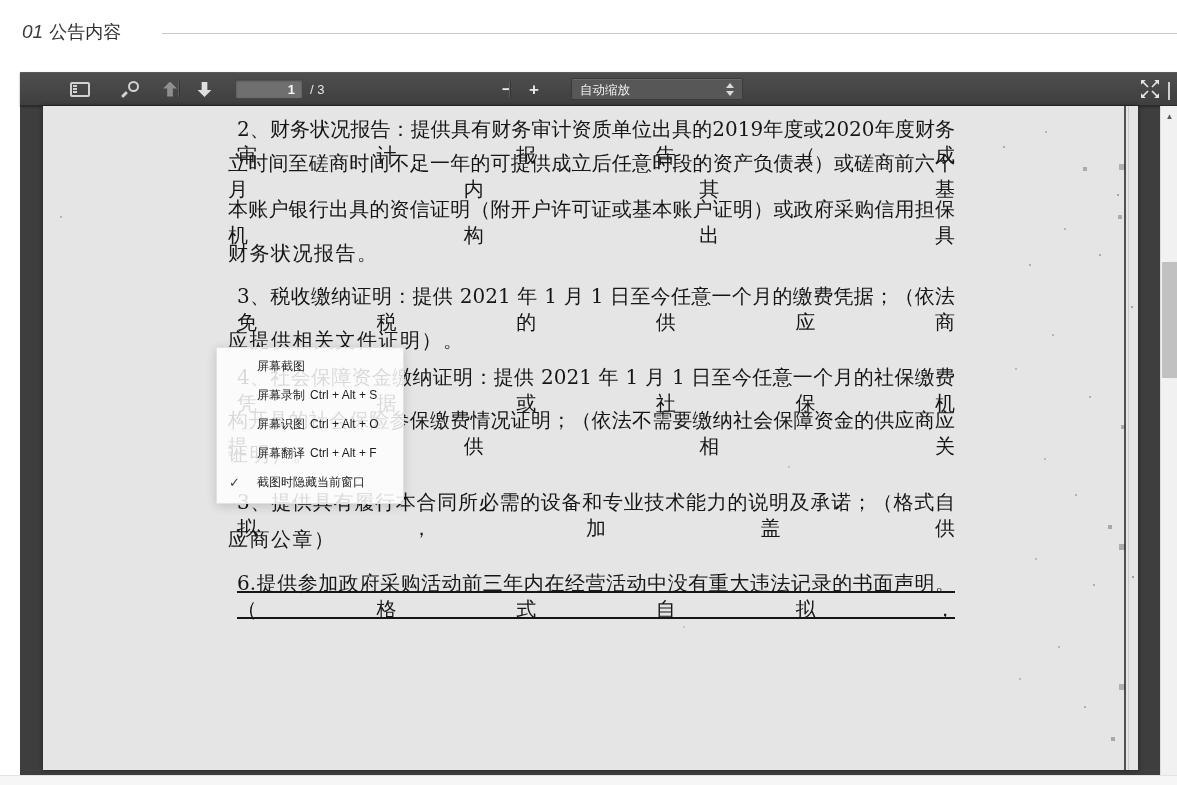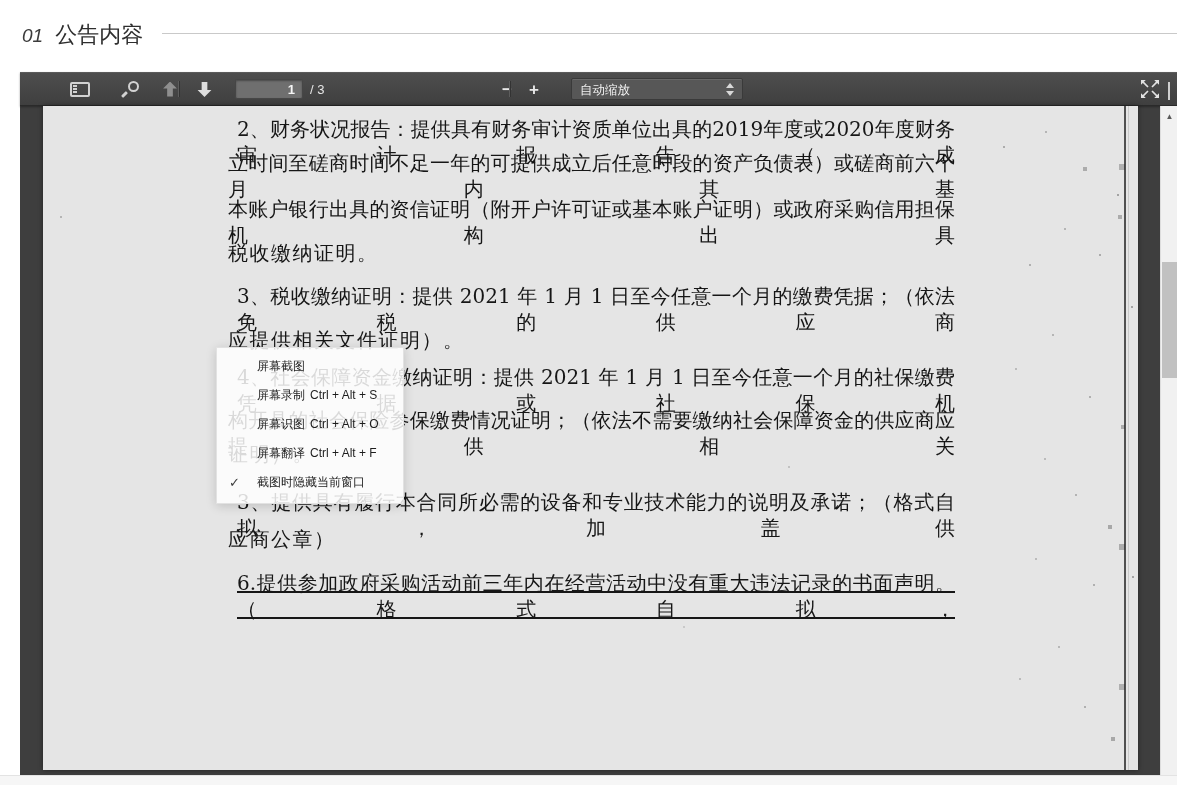--- a/index.html
+++ b/index.html
@@ -2,21 +2,21 @@
 <html><head>
 <meta charset="utf-8">
 <style>
   * { margin:0; padding:0; box-sizing:border-box; }
   html,body { background:#ffffff; font-family:"Liberation Sans", sans-serif; }
   .stage { position:relative; width:1177px; height:785px; overflow:hidden; background:#ffffff; }
 
   
   .top-header { position:absolute; left:22px; top:20px; height:30px; }
   .hdr-num { font-style:italic; font-size:19px; color:#3c3c3c; font-family:"Liberation Sans",sans-serif; }
-  .hdr-title { font-size:22px; color:#2e2e2e; margin-left:12px; }
+  .hdr-title { font-size:18px; color:#2e2e2e; margin-left:6px; }
   .hdr-rule { position:absolute; left:162px; right:0; top:33px; height:1px; background:#c9c9c9; }
 
   
   .viewer { position:absolute; left:20px; top:72px; width:1157px; height:703px; background:#3e3e3e; }
   .bottom-strip { position:absolute; left:0; top:775px; width:1177px; height:10px; background:#f6f6f6; border-top:1px solid #e3e3e3; }
 
   
   .toolbar { position:absolute; left:0; top:0; width:100%; height:34px;
              background:linear-gradient(#4e4e4e,#3f3f3f);
              border-bottom:1px solid #2a2a2a;
@@ -169,21 +169,21 @@
             <div class="fs-arrow br"></div>
         </div>
       </div>
       <div class="tb-mini-line"></div>
     </div>
 
     <div class="pdf-page">
       <div class="doc-line just indent l0">2、财务状况报告：提供具有财务审计资质单位出具的2019年度或2020年度财务审计报告（成</div>
       <div class="doc-line just l1">立时间至磋商时间不足一年的可提供成立后任意时段的资产负债表）或磋商前六个月内其基</div>
       <div class="doc-line just l2">本账户银行出具的资信证明（附开户许可证或基本账户证明）或政府采购信用担保机构出具</div>
-      <div class="doc-line short l3">税收缴纳证明。</div>
+      <div class="doc-line short l3">财务状况报告。</div>
       <div class="doc-line just indent l4">3、税收缴纳证明：提供 2021 年 1 月 1 日至今任意一个月的缴费凭据；（依法免税的供应商</div>
       <div class="doc-line short l5">应提供相关文件证明）。</div>
       <div class="doc-line just indent l6">4、社会保障资金缴纳证明：提供 2021 年 1 月 1 日至今任意一个月的社保缴费凭据或社保机</div>
       <div class="doc-line just l7">构开具的社会保险参保缴费情况证明；（依法不需要缴纳社会保障资金的供应商应提供相关</div>
       <div class="doc-line short l8">证明）。</div>
       <div class="doc-line just indent l9">3、提供具有履行本合同所必需的设备和专业技术能力的说明及承诺；（格式自拟，加盖供</div>
       <div class="doc-line short l10">应商公章）</div>
       <div class="doc-line just indent l11">6.提供参加政府采购活动前三年内在经营活动中没有重大违法记录的书面声明。（格式自拟，</div>
       <div class="scan-edge"></div>
       <div class="scan-edge2"></div>

